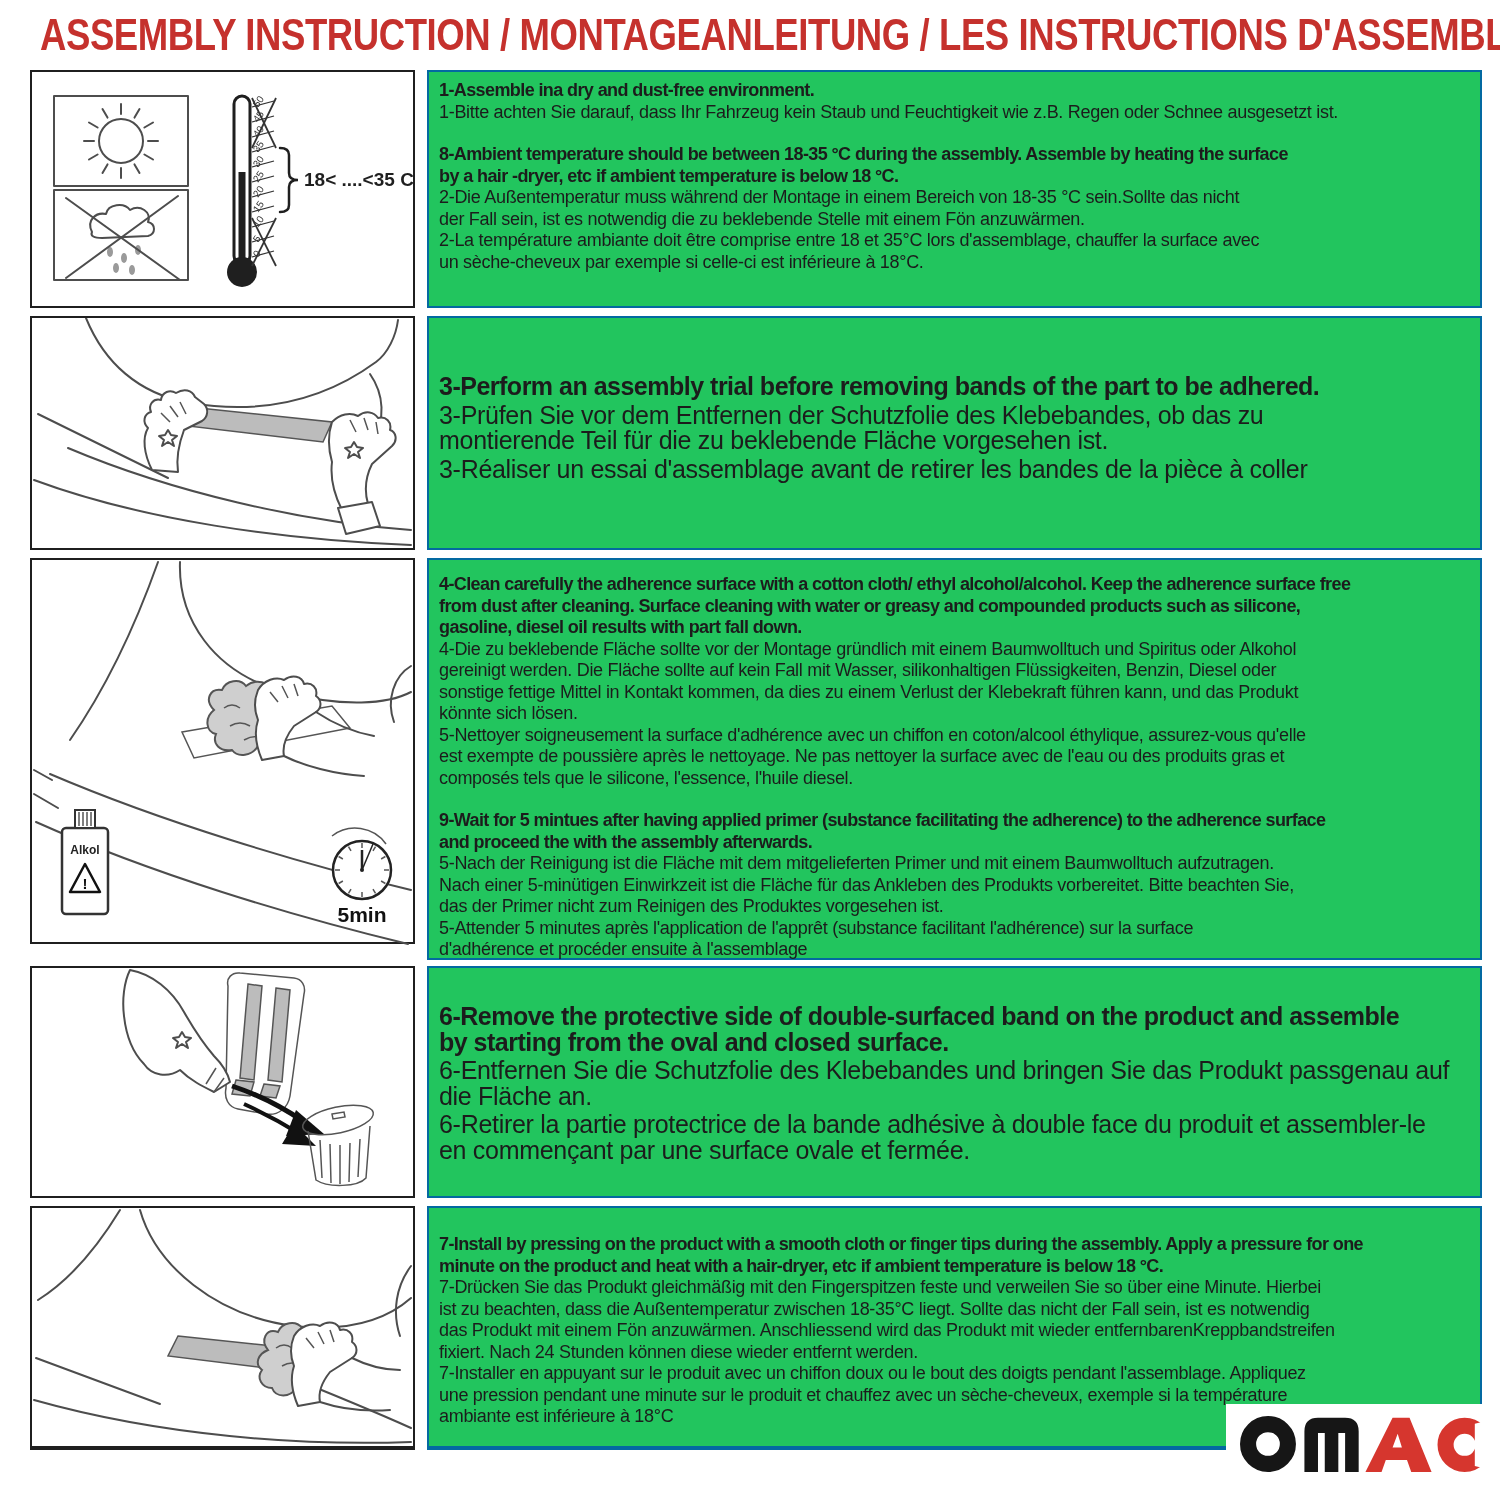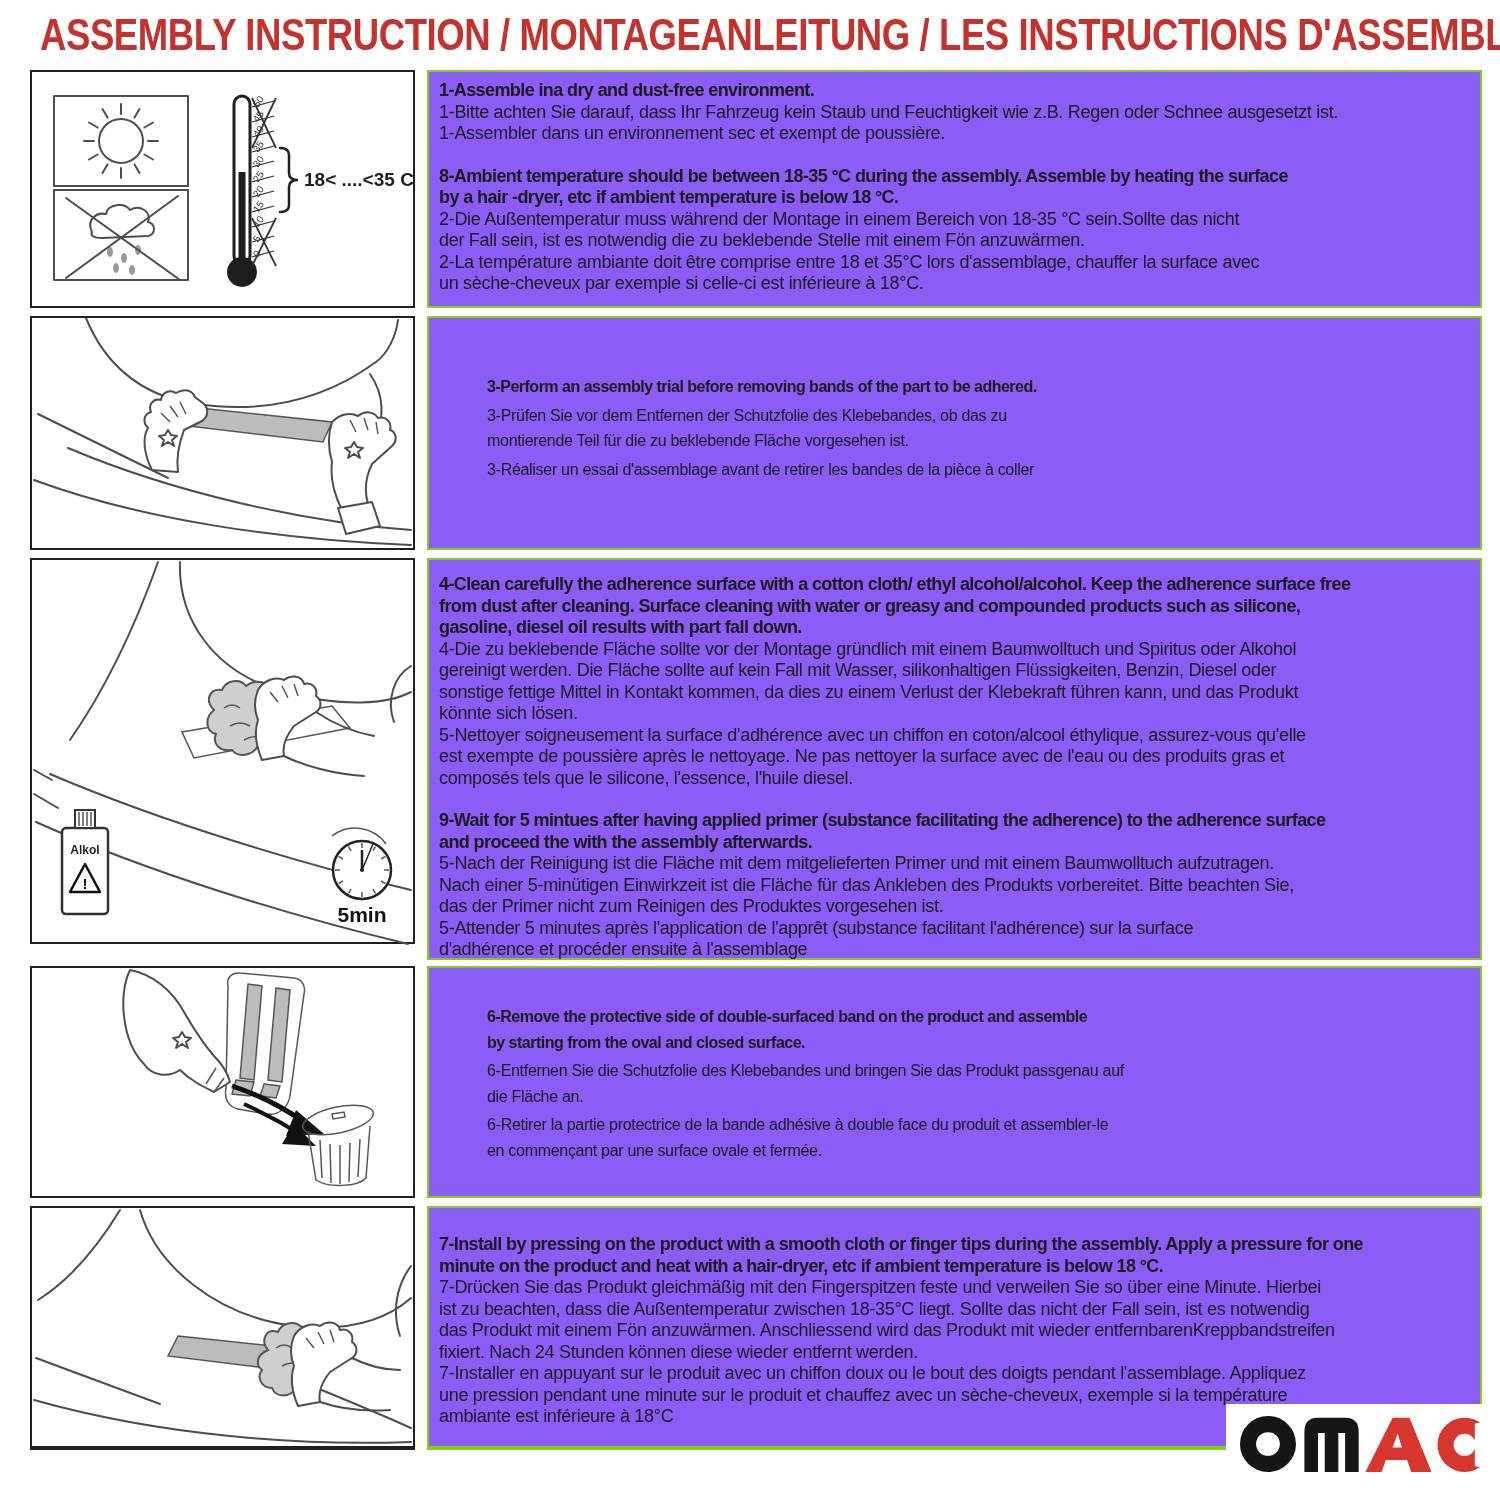--- a/index.html
+++ b/index.html
@@ -1,25 +1,25 @@
 <!DOCTYPE html>
 <html><head>
 <meta charset="utf-8">
 <style>
   html,body{margin:0;padding:0;background:#fff;}
   body{width:1500px;height:1500px;position:relative;font-family:"Liberation Sans",sans-serif;color:#1c1c1c;overflow:hidden;}
   .page-title{position:absolute;left:40px;top:10px;font-size:44px;font-weight:bold;color:#c5312d;
     white-space:nowrap;transform:scaleX(.83);transform-origin:left top;letter-spacing:-.5px;}
   .row{position:absolute;left:0;width:1500px;}
   .illus{position:absolute;left:30px;width:385px;border:2px solid #1f1f1f;background:#fff;box-sizing:border-box;}
-  .tbox{position:absolute;left:427px;width:1055px;border:2px solid #84cc16;background:#8b5cf6;box-sizing:border-box;
+  .tbox{position:absolute;left:427px;width:1055px;border:2px solid #0369a1;background:#22c55e;box-sizing:border-box;
     padding:0 10px 0 10px;}
   .tbox p{margin:0;white-space:pre-line;font-size:18px;line-height:21.5px;letter-spacing:-.3px;}
   .tbox p.b{font-weight:bold;letter-spacing:-.6px;}
-  .tbox.big p{font-size:16px;line-height:25.5px;margin-bottom:3px;margin-left:48px;}
+  .tbox.big p{font-size:25px;line-height:25.5px;margin-bottom:3px;}
   .tbox.big p.b{letter-spacing:-.5px;}
   .gap{margin-top:21px !important;}
   .ln{fill:none;stroke:#4d4d4d;stroke-width:2;stroke-linecap:round;stroke-linejoin:round;}
   .lnd{fill:none;stroke:#1f1f1f;stroke-width:2.5;stroke-linecap:round;}
   .thin{fill:none;stroke:#555;stroke-width:1.5;}
   .grayfill{fill:#bcbcbc;stroke:#555;stroke-width:1.5;}
   .cloth{fill:#cfcfcf;stroke:#555;stroke-width:2;}
   .white{fill:#fff;stroke:#4d4d4d;stroke-width:2;stroke-linejoin:round;}
   .tick{stroke:#333;stroke-width:1.2;}
   .ticktext{font-size:10px;fill:#333;font-family:"Liberation Sans",sans-serif;}
@@ -102,21 +102,20 @@
             <line class="xmark" x1="244" y1="146" x2="220" y2="194"></line>
         </g>
         <path class="lnd" fill="none" d="M248,76 Q257,76 257,83 L257,101 Q257,108 266,108 Q257,108 257,115 L257,133 Q257,140 248,140"></path>
         <text x="272" y="114" font-size="19" font-weight="bold" fill="#1f1f1f">18&lt; ....&lt;35 C</text>
       </g>
     </svg>
   </div>
   <div class="tbox" style="top:0;height:238px;padding-top:8px">
     <p class="b">1-Assemble ina dry and dust-free environment.</p>
     <p>1-Bitte achten Sie darauf, dass Ihr Fahrzeug kein Staub und Feuchtigkeit wie z.B. Regen oder Schnee ausgesetzt ist.</p>
-    <p>1-Assembler dans un environnement sec et exempt de poussière.</p>
     <p class="b gap">8-Ambient temperature should be between 18-35 °C  during the assembly. Assemble by heating the surface
 by a hair -dryer, etc if ambient temperature is below 18 °C.</p>
     <p>2-Die Außentemperatur muss während der Montage in einem Bereich von 18-35 °C  sein.Sollte das nicht
 der Fall sein, ist es notwendig die zu beklebende Stelle mit einem Fön anzuwärmen.</p>
     <p>2-La température ambiante doit être comprise entre 18 et 35°C lors d'assemblage, chauffer la surface avec
 un sèche-cheveux par exemple si celle-ci est inférieure à 18°C.</p>
   </div>
 </div>
 
 <div class="row" style="top:316px;height:234px">

